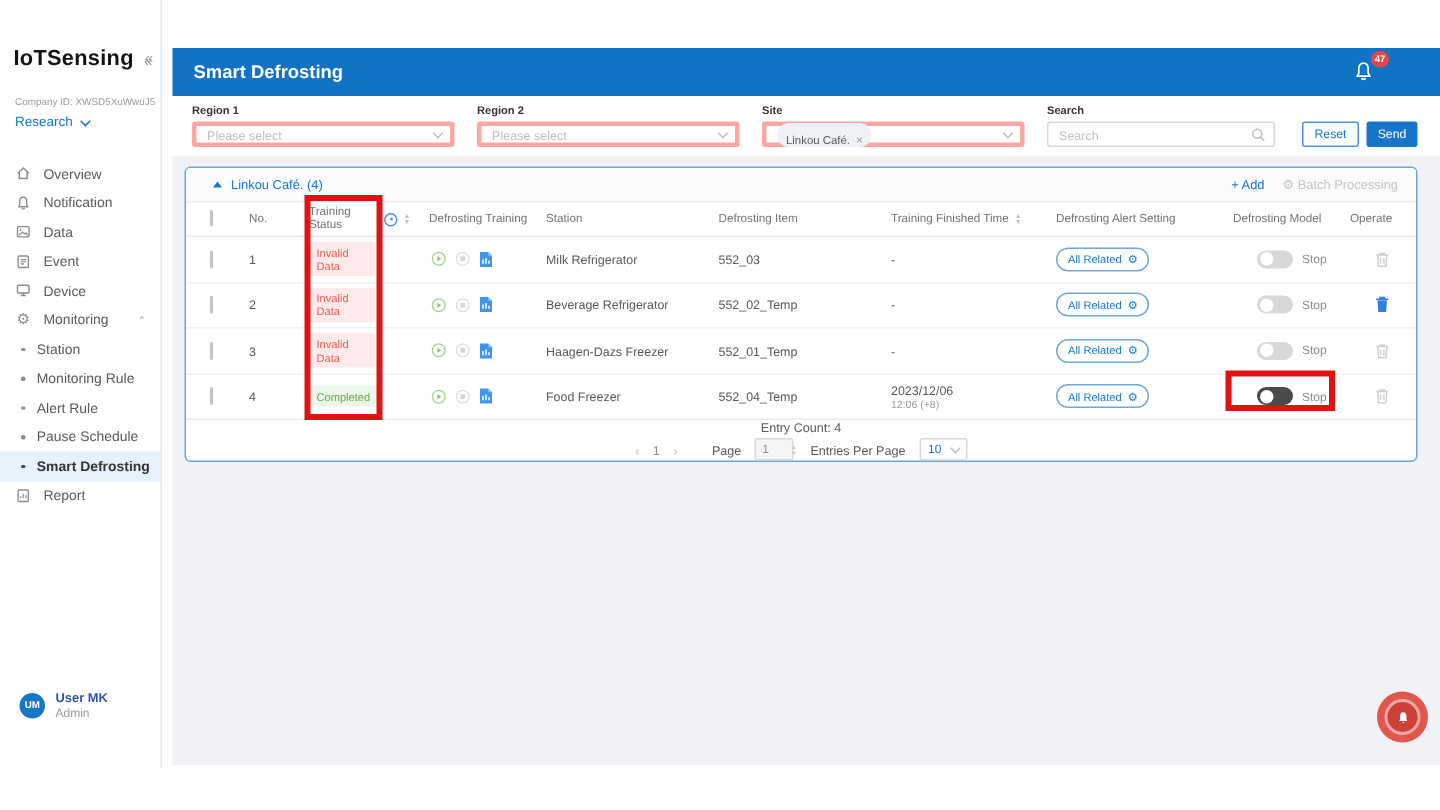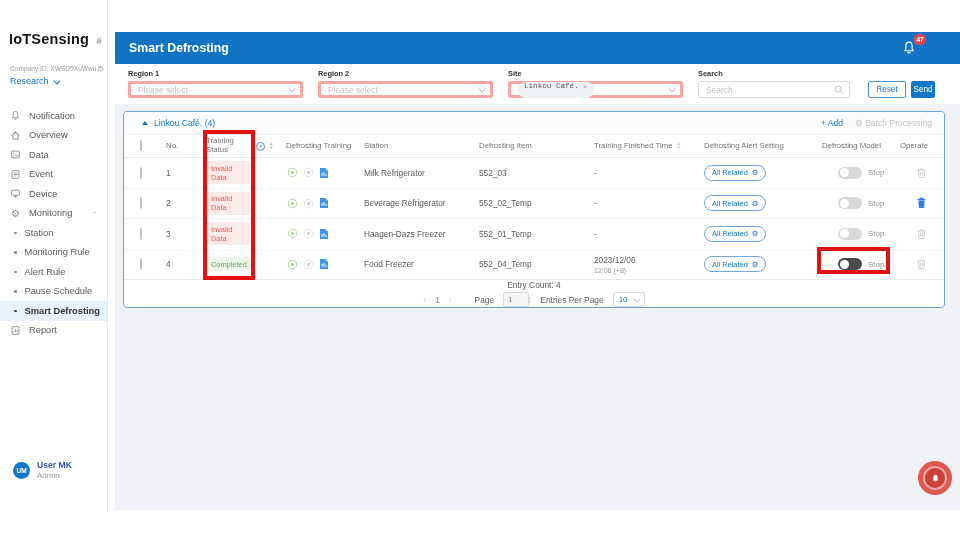--- a/index.html
+++ b/index.html
@@ -35,21 +35,21 @@
   .topbar-title { color:#fff; font-size:12.3px; font-weight:bold; margin-left:14px; }
   .bell-wrap { position:absolute; right:42px; top:8px; width:16px; height:16px; cursor:pointer; }
   .bell-badge { position:absolute; right:-8px; top:-6px; min-width:12px; height:11px; padding:0 2px; background:#e5484d; border-radius:6px; color:#fff; font-size:6.4px; font-weight:bold; display:flex; align-items:center; justify-content:center; }
 
   
   .filterbar { position:absolute; left:115px; top:64px; width:845px; height:40px; background:#fff; }
   .f-label { position:absolute; top:5px; font-size:7.4px; font-weight:bold; color:#333; }
   .f-sel { position:absolute; top:17px; height:17px; border:3px solid #fca5a5; border-radius:2px; background:#fff; display:flex; align-items:center; padding:0 7px; cursor:pointer; }
   .placeholder { font-size:8.4px; color:#bfbfbf; }
   .f-chev { position:absolute; right:7px; color:#bfbfbf; }
-  .tag { background:#eef1f6; border-radius:8px; height:16px; display:flex; align-items:flex-start; gap:4px; padding:0 6px; font-size:7.6px; color:#595959;font-family:Liberation Mono, monospace; }
+  .tag { background:#eef1f6; border-radius:8px; height:16px; display:flex; align-items:flex-end; gap:4px; padding:0 6px; font-size:7.6px; color:#595959; }
   .tag .x { color:#9a9a9a; font-size:8px; cursor:pointer; }
   .f-input { position:absolute; top:17px; height:17px; border:1px solid #d9d9d9; border-radius:2px; background:#fff; font-size:8.4px; color:#595959; padding:0 18px 0 7px; font-family:"Liberation Sans",sans-serif; }
   .f-input::placeholder { color:#bfbfbf; }
   .search-ic { position:absolute; top:21px; width:10px; height:10px; }
   .btn-reset { position:absolute; top:17px; height:17px; border:1px solid #4d94d6; border-radius:2px; background:#fff; color:#1677c9; font-size:8.2px; display:flex; align-items:center; justify-content:center; cursor:pointer; }
   .btn-send { position:absolute; top:17px; height:17px; border-radius:2px; background:#1677c9; color:#fff; font-size:8.2px; display:flex; align-items:center; justify-content:center; cursor:pointer; border:none; }
 
   
   .content { position:absolute; left:115px; top:104px; width:845px; height:406px; background:#f0f2f5; }
   .card { position:absolute; left:8px; top:7px; width:822px; height:197px; background:#fff; border:1px solid #69a6da; border-radius:4px; overflow:hidden; }
@@ -117,32 +117,32 @@
     <div class="company-id">Company ID: XWSD5XuWwuJ5</div>
     <div class="workspace">
       <span>Research</span>
       <span class="chev" style="color:#1677c9"></span>
     </div>
   </div>
   <div class="menu">
     <div class="mi">
       <span class="mic">
           <svg width="11" height="11" viewBox="0 0 12 12">
+            <path d="M2 6 L6 2.2 L10 6 M3.2 5 V9.8 H8.8 V5" fill="none" stroke="#8c8c8c" stroke-width="1.1"></path>
+          </svg>
+        </span>
+      <span>Overview</span>
+    </div>
+    <div class="mi">
+      <span class="mic">
+          <svg width="11" height="11" viewBox="0 0 12 12">
             <path d="M6 1.6 C4.4 1.6 3.5 2.8 3.5 4.4 V7 L2.7 8.5 H9.3 L8.5 7 V4.4 C8.5 2.8 7.6 1.6 6 1.6 Z M5 9.5 A1.05 1.05 0 0 0 7 9.5" fill="none" stroke="#8c8c8c" stroke-width="1"></path>
           </svg>
         </span>
       <span>Notification</span>
-    </div>
-    <div class="mi">
-      <span class="mic">
-          <svg width="11" height="11" viewBox="0 0 12 12">
-            <path d="M2 6 L6 2.2 L10 6 M3.2 5 V9.8 H8.8 V5" fill="none" stroke="#8c8c8c" stroke-width="1.1"></path>
-          </svg>
-        </span>
-      <span>Overview</span>
     </div>
     <div class="mi">
       <span class="mic">
           <svg width="11" height="11" viewBox="0 0 12 12">
             <rect x="1.8" y="2.3" width="8.4" height="7.4" rx="0.8" fill="none" stroke="#8c8c8c" stroke-width="1"></rect>
             <circle cx="4.1" cy="4.7" r="0.7" fill="#8c8c8c"></circle>
             <path d="M2.8 8.6 L5.4 6.2 L6.9 7.6 L8 6.7 L9.2 8.6" fill="none" stroke="#8c8c8c" stroke-width="0.9"></path>
           </svg>
         </span>
       <span>Data</span>
@@ -245,21 +245,21 @@
   <span class="f-label" style="left:583px">Search</span>
   <input class="f-input" style="left: 583px; width: 152px;" placeholder="Search">
   <svg class="search-ic" style="left:719px" viewBox="0 0 10 10">
       <circle cx="4.2" cy="4.2" r="3" fill="none" stroke="#bfbfbf" stroke-width="1"></circle>
       <path d="M6.4 6.4 L8.8 8.8" stroke="#bfbfbf" stroke-width="1"></path>
     </svg>
 
   <div class="btn-reset" style="left:753px;width:38px">
       <span>Reset</span>
     </div>
-  <div class="btn-send" style="left:796px;width:24px">
+  <div class="btn-send" style="left:796px;width:34px">
       <span>Send</span>
     </div>
 </div>
 
 <div class="content">
   <div class="card">
     <div class="card-head">
       <div class="group-title">
         <span class="caret-up"></span>
         <span>Linkou Café. (4)</span>

